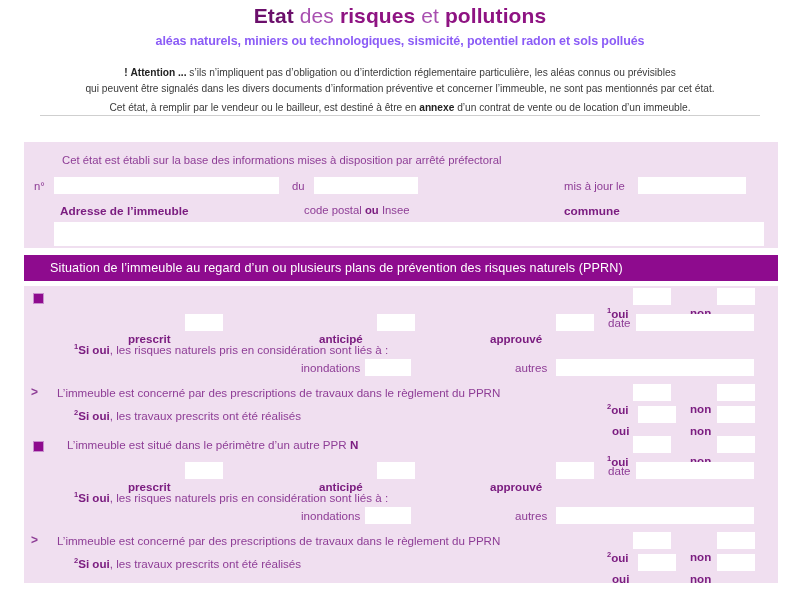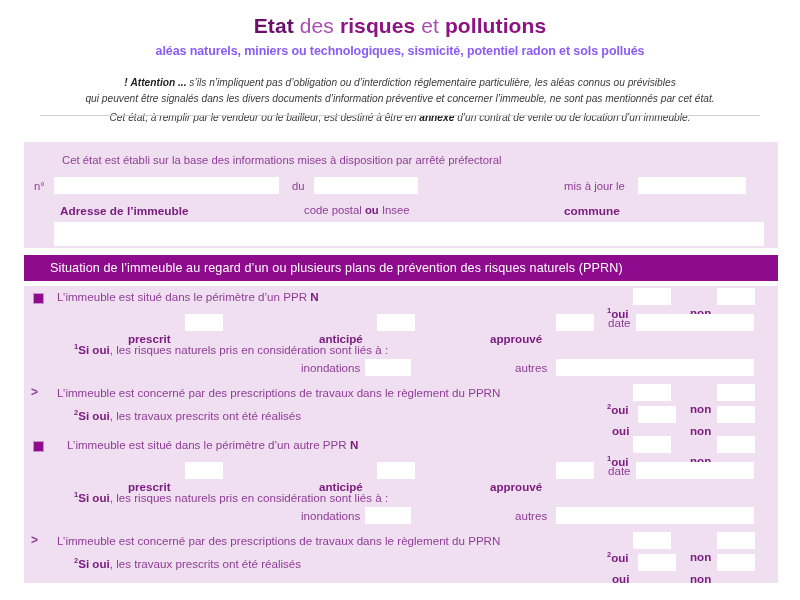--- a/index.html
+++ b/index.html
@@ -10,21 +10,21 @@
   body {
     width: 800px;
     height: 600px;
     font-family: "Liberation Sans", sans-serif;
     color: #7b2a7e;
     overflow: hidden;
     position: relative;
   }
 
   
-  .title-wrap { text-align: center; padding-top: 14px; }
+  .title-wrap { text-align: center; padding-top: 4px; }
   .title {
     font-size: 21px;
     font-weight: bold;
     letter-spacing: 0.1px;
     line-height: 1.1;
   }
   .t-dark   { color: #6b0f6b; }
   .t-light  { color: #a84fb0; font-weight: normal; }
   .t-mag    { color: #8e1382; }
   .subtitle {
@@ -37,21 +37,21 @@
 
   
   .notice {
     margin-top: 17px;
     text-align: center;
     color: #3a3a3a;
     font-size: 10.2px;
     line-height: 1.55;
     padding: 0 26px;
   }
-  .notice .line { display: block; font-style: italic; }
+  .notice .line { display: block; }
   .notice b { font-weight: bold; color: #222; }
   .notice .sep-line { margin-top: 3px; }
 
   
   .panel {
     position: absolute;
     left: 24px;
     width: 754px;
     background: #f0dff0;
     box-sizing: border-box;
@@ -184,23 +184,20 @@
   <div class="fld" style="left:30px; top:80px; width:710px; height:24px;"></div>
 </div>
 
 <div id="section-bar">
   <div class="bar-text">Situation de l’immeuble au regard d’un ou plusieurs plans de prévention des risques naturels (PPRN)</div>
 </div>
 
 <div class="panel" id="body-panel">
 
   <span class="sq" style="left:9px; top:7px;"></span>
-  <div class="row-text" style="left:33px; top:4px;">
-    <span>L’immeuble est situé dans le périmètre d’un PPR </span><b>N</b>
-  </div>
 
   <div class="ouinon" style="left:583px; top:4px;">
     <span class="sup">1</span><span>oui</span>
   </div>
   <div class="fld" style="left:609px; top:2px; width:38px;"></div>
   <div class="ouinon" style="left:666px; top:4px;">non</div>
   <div class="fld" style="left:693px; top:2px; width:38px;"></div>
 
   <div class="ouinon" style="left:104px; top:30px;">prescrit</div>
   <div class="fld" style="left:161px; top:28px; width:38px;"></div>

